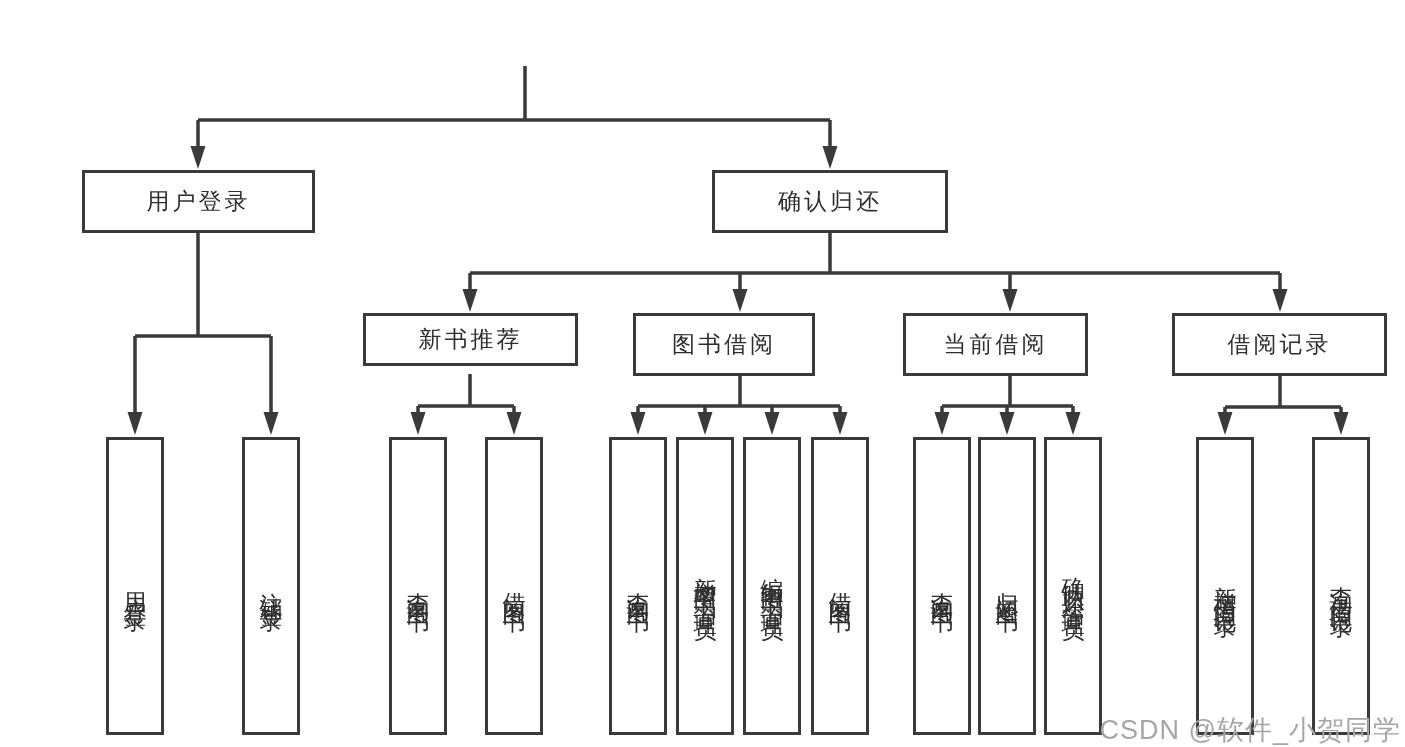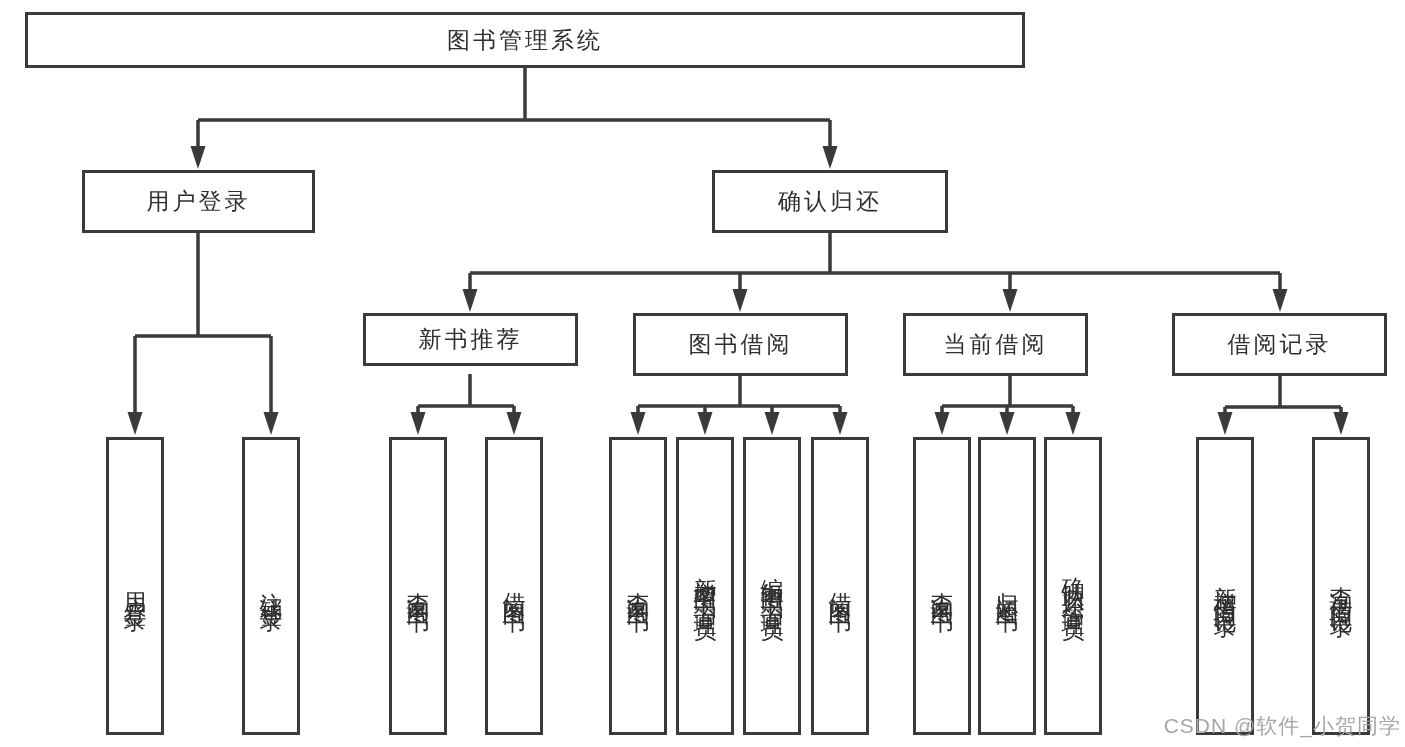--- a/index.html
+++ b/index.html
@@ -22,21 +22,21 @@
     display:flex;align-items:center;justify-content:center;
     color:var(--text);
   }
   .hbox span{font-size:23px;letter-spacing:3px;line-height:1;white-space:nowrap;}
   .vbox span{
     writing-mode:vertical-rl;text-orientation:mixed;
     font-size:23px;letter-spacing:6px;line-height:1;white-space:nowrap;
   }
   .watermark{
     position:absolute;z-index:5;right:4px;top:712px;
-    font-size:21px;letter-spacing:1px;color:var(--watermark);white-space:nowrap;
+    font-size:27px;letter-spacing:1px;color:var(--watermark);white-space:nowrap;
   }
 </style>
 </head>
 <body>
 
 <div class="stage">
 
   <svg class="wires" width="1405" height="747" viewBox="0 0 1405 747">
 
     <g>
@@ -80,35 +80,32 @@
       <polygon points="1065.5,412 1080.5,412 1073,435"></polygon>
     </g>
 
     <g>
       <path d="M1280 374 V407 M1225 407 H1341 M1225 407 V415 M1341 407 V415"></path>
       <polygon points="1217.5,412 1232.5,412 1225,435"></polygon>
       <polygon points="1333.5,412 1348.5,412 1341,435"></polygon>
     </g>
   </svg>
 
-  <div class="box hbox" style="left:25px;top:12px;width:1000px;height:56px">
-    <span>图书管理系统</span>
-  </div>
 
   <div class="box hbox" style="left:82px;top:170px;width:233px;height:63px">
     <span>用户登录</span>
   </div>
   <div class="box hbox" style="left:712px;top:170px;width:236px;height:63px">
     <span>确认归还</span>
   </div>
 
   <div class="box hbox" style="left:363px;top:313px;width:215px;height:53px">
     <span>新书推荐</span>
   </div>
-  <div class="box hbox" style="left:633px;top:313px;width:215px;height:63px">
+  <div class="box hbox" style="left:633px;top:313px;width:182px;height:63px">
     <span>图书借阅</span>
   </div>
   <div class="box hbox" style="left:903px;top:313px;width:185px;height:63px">
     <span>当前借阅</span>
   </div>
   <div class="box hbox" style="left:1172px;top:313px;width:215px;height:63px">
     <span>借阅记录</span>
   </div>
 
   <div class="box vbox" style="left:106px;top:437px;width:58px;height:298px">

